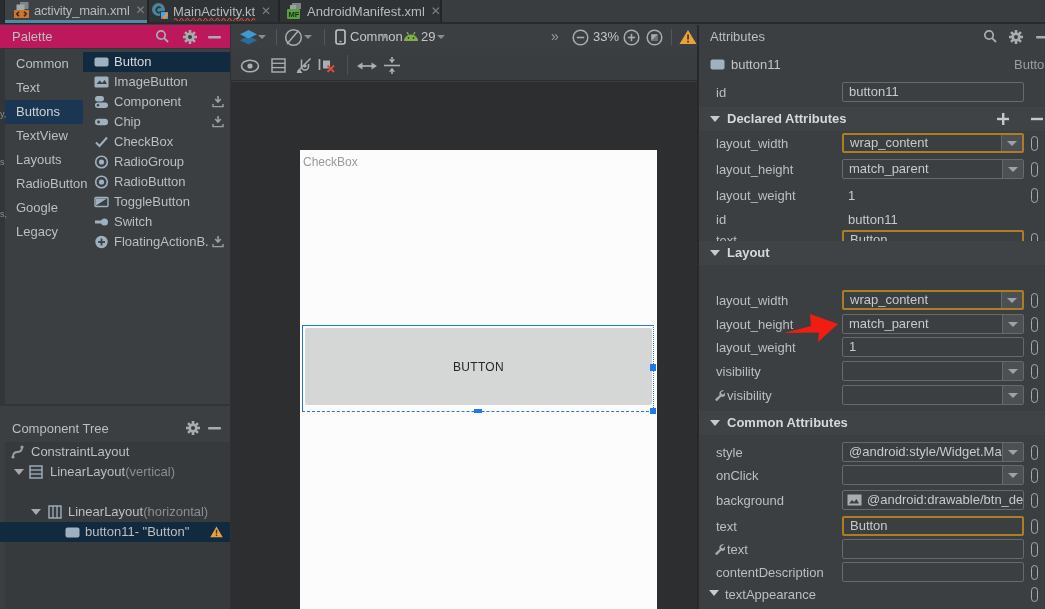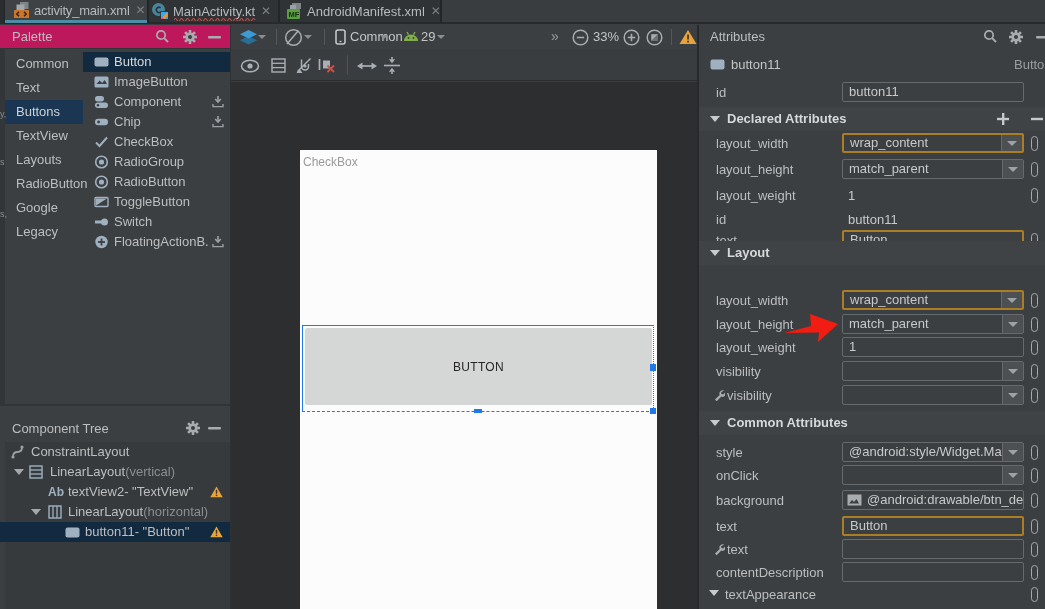--- a/index.html
+++ b/index.html
@@ -332,29 +332,20 @@
       <span class="t" style="left:50px">LinearLayout<span class="dim">(vertical)</span></span>
     </div>
     <div class="trow" style="top:36px">
       <svg style="left:10px;top:3px" width="15" height="14">
           <path d="M3 12 C3 7.5 5.5 7 7.5 7 C9.5 7 12 6.5 12 2" stroke="#9aa0a3" stroke-width="1.8" fill="none"></path>
           <circle cx="3" cy="12" r="1.6" fill="#9aa0a3"></circle>
           <circle cx="12" cy="2" r="1.6" fill="#9aa0a3"></circle>
         </svg>
       <span class="t" style="left:31px">ConstraintLayout</span>
     </div>
-    <div class="trow" style="top:76px">
-      <span class="t" style="left:48px;font-weight:bold;color:#9fb1c0;font-size:12px">Ab</span>
-      <span class="t" style="left:68px">textView2- "TextView"</span>
-      <svg style="left:210px;top:4px" width="13" height="12">
-          <polygon points="6.5,0.5 12.7,11.3 0.3,11.3" fill="#e8a33d"></polygon>
-          <rect x="5.8" y="3.8" width="1.4" height="3.8" fill="#43341b"></rect>
-          <rect x="5.8" y="8.6" width="1.4" height="1.5" fill="#43341b"></rect>
-        </svg>
-    </div>
     <div class="trow" style="top:96px">
       <div class="exp" style="left:31px;top:7px"></div>
       <svg style="left:48px;top:3px" width="14" height="14">
           <rect x="1" y="1" width="12" height="12" stroke="#9fb1c0" stroke-width="1.4" fill="none"></rect>
           <line x1="5" y1="1" x2="5" y2="13" stroke="#9fb1c0" stroke-width="1.3"></line>
           <line x1="9" y1="1" x2="9" y2="13" stroke="#9fb1c0" stroke-width="1.3"></line>
         </svg>
       <span class="t" style="left:68px">LinearLayout<span class="dim">(horizontal)</span></span>
     </div>
     <div class="trow sel" style="top:116px">

